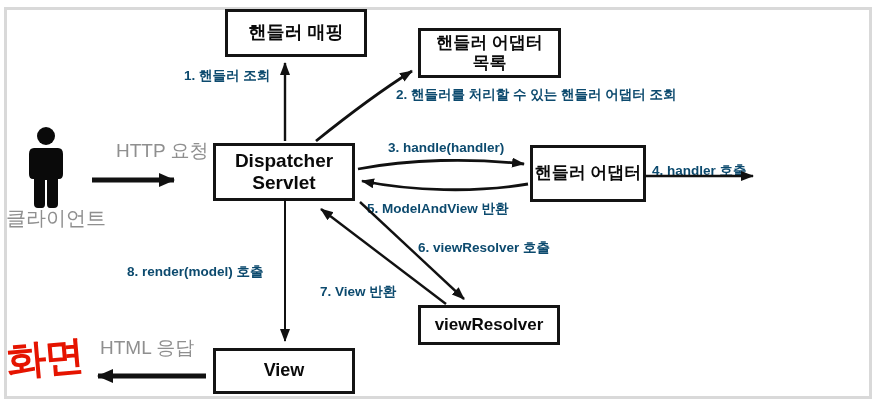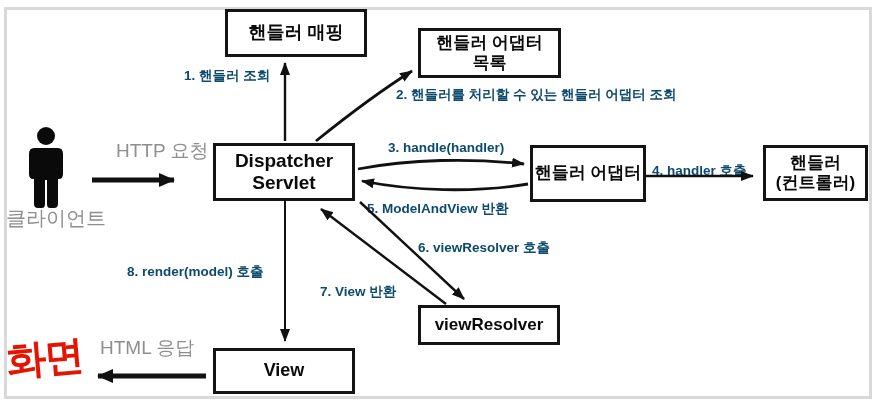--- a/index.html
+++ b/index.html
@@ -94,24 +94,20 @@
     <span class="bl">핸들러 어댑터</span>
     <span class="bl">목록</span>
   </div>
   <div class="box" id="box-dispatcher">
     <span class="bl">Dispatcher</span>
     <span class="bl">Servlet</span>
   </div>
   <div class="box" id="box-handler-adapter">
     <span class="bl">핸들러 어댑터</span>
   </div>
-  <div class="box" id="box-handler-controller">
-    <span class="bl">핸들러</span>
-    <span class="bl">(컨트롤러)</span>
-  </div>
   <div class="box" id="box-view-resolver">
     <span class="bl">viewResolver</span>
   </div>
   <div class="box" id="box-view">
     <span class="bl">View</span>
   </div>
 
   <div class="lbl" id="lbl-step1">1. 핸들러 조회</div>
   <div class="lbl" id="lbl-step2">2. 핸들러를 처리할 수 있는 핸들러 어댑터 조회</div>
   <div class="lbl" id="lbl-step3">3. handle(handler)</div>

